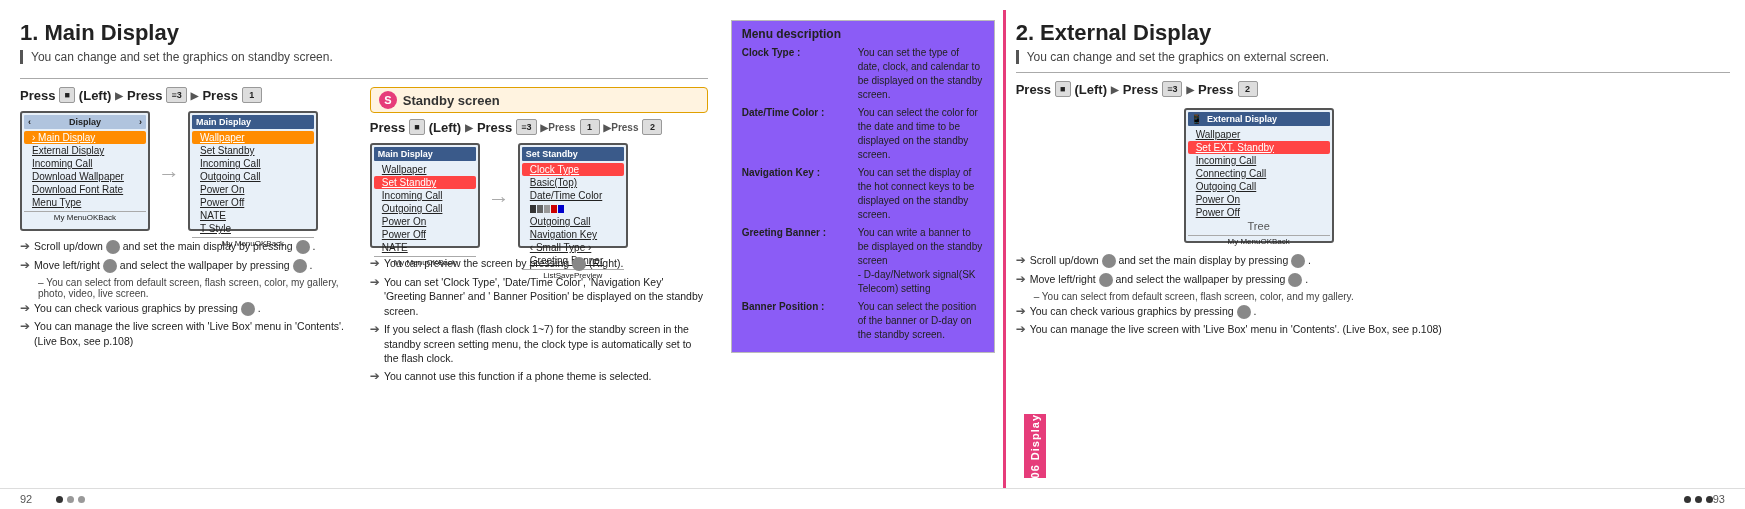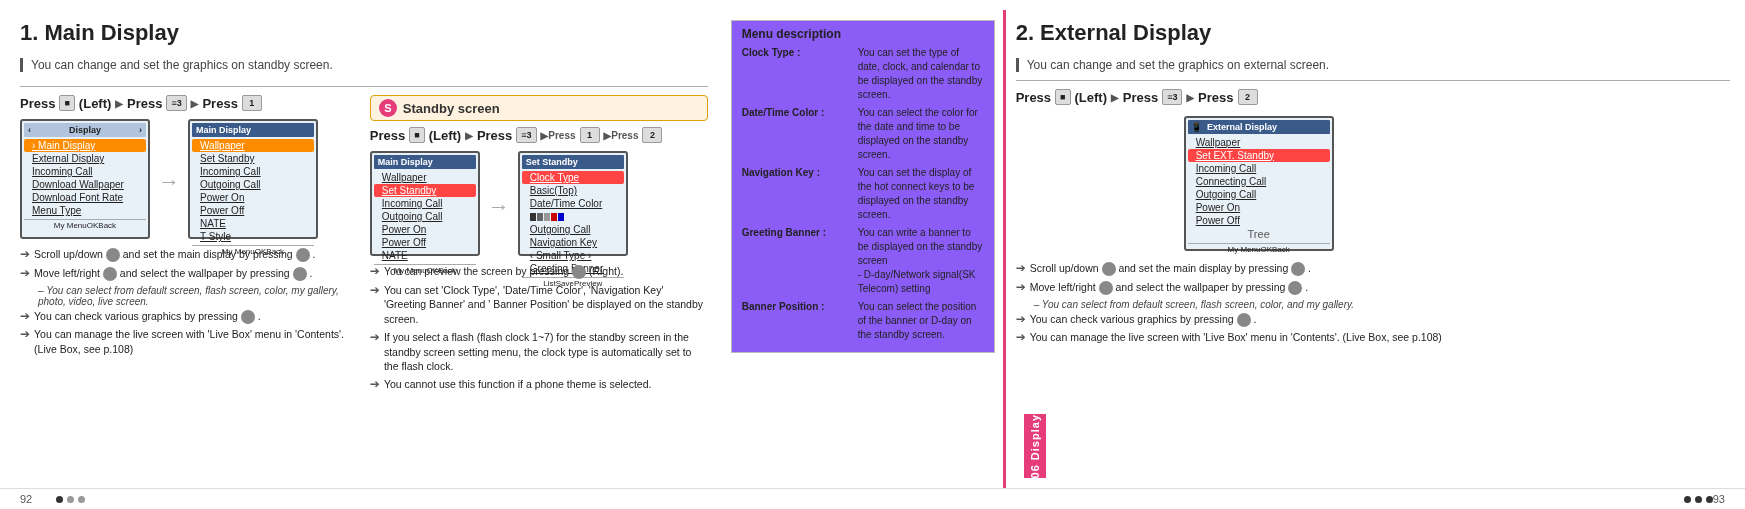--- a/index.html
+++ b/index.html
@@ -29,21 +29,21 @@
     .right-half {
       width: 885px;
       padding: 10px 15px 10px 10px;
       display: flex;
       flex-direction: column;
       border-left: 3px solid #e63c7a;
     }
     .section-title {
       font-size: 22px;
       font-weight: bold;
-      margin-bottom: 12px;
+      margin-bottom: 4px;
     }
     .section-subtitle {
       font-size: 12px;
       color: #444;
       margin-bottom: 8px;
       padding-left: 8px;
       border-left: 3px solid #555;
     }
     .divider {
       border: none;
@@ -144,21 +144,20 @@
       color: #555;
       font-size: 12px;
       margin-top: -1px;
       flex-shrink: 0;
     }
     .sub-bullet {
       padding-left: 18px;
       font-size: 10px;
       color: #444;
       margin-bottom: 2px;
-      font-style: italic;
     }
     .sub-bullet::before {
       content: "– ";
     }
     
     .standby-header {
       display: flex;
       align-items: center;
       gap: 6px;
       background: #fff3e0;

